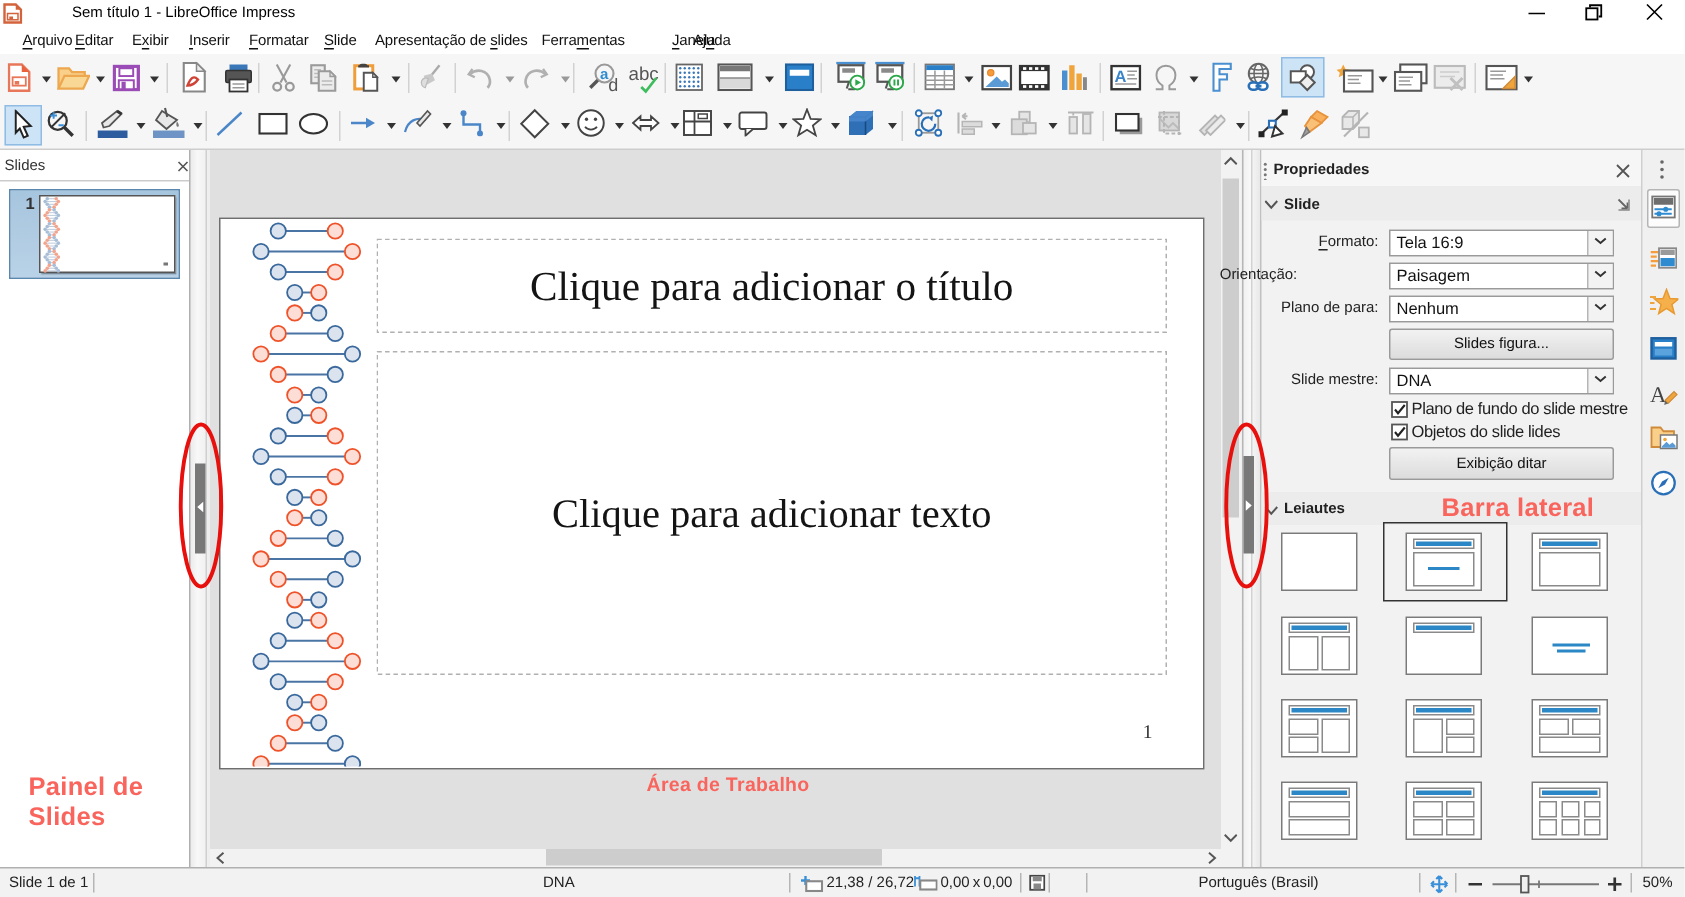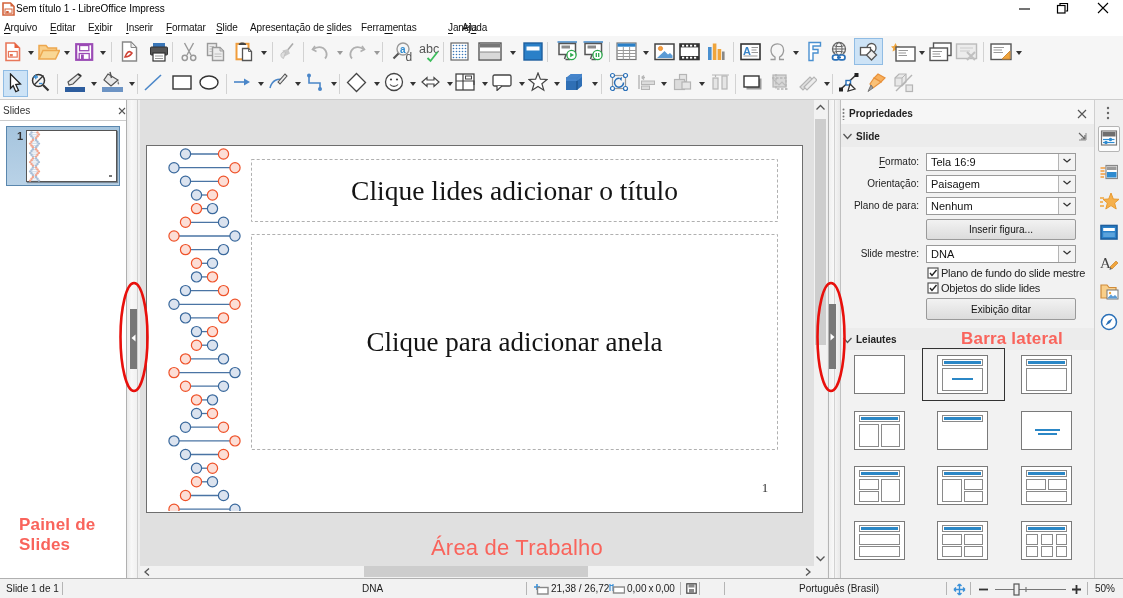--- a/index.html
+++ b/index.html
@@ -13,34 +13,34 @@
 u{text-decoration-thickness:1px;text-underline-offset:2px;}
 </style></head><body>
 
 <div class="abs" style="left:0;top:0;width:1123px;height:17px;background:#ffffff"></div>
 <svg style="position:absolute;left:2px;top:2px" width="13" height="14" viewBox="0 0 13 14">
     <path d="M1 1 H8.5 L12 4.5 V13 H1 Z" fill="#fff" stroke="#d3633b" stroke-width="1.6"></path>
     <path d="M8.5 1 L12 4.5 H8.5 Z" fill="#d3633b"></path>
     <rect x="3" y="7" width="7" height="4.2" fill="none" stroke="#d3633b" stroke-width="1"></rect>
     <rect x="4.2" y="9" width="2.5" height="2" fill="#d3633b"></rect>
   </svg>
-<div class="abs" style="left:16px;top:3px;width:400px;font-size:10px;color:#000;">Sem título 1 - LibreOffice Impress</div>
+<div class="abs" style="left:16px;top:3px;width:400px;font-size:10px;color:#000;padding-left:32px;">Sem título 1 - LibreOffice Impress</div>
 <svg style="position:absolute;left:1018px;top:3px" width="14" height="11" viewBox="0 0 14 11">
     <path d="M1 6 H12" stroke="#000" stroke-width="1.1"></path>
   </svg>
 <svg style="position:absolute;left:1056px;top:2px" width="14" height="12" viewBox="0 0 14 12">
     <rect x="1.5" y="3.5" width="7.5" height="7.5" fill="#fff" stroke="#000" stroke-width="1.2"></rect>
     <path d="M4 3 V1.5 H11.5 V9 H9.8" fill="none" stroke="#000" stroke-width="1.2"></path>
   </svg>
 <svg style="position:absolute;left:1096px;top:2px" width="14" height="12" viewBox="0 0 14 12">
     <path d="M2 1 L12 11 M12 1 L2 11" stroke="#000" stroke-width="1.1"></path>
   </svg>
 <div class="abs" style="left:0;top:17px;width:1123px;height:19px;background:#ffffff"></div>
 <div class="abs" style="left:0;top:21.5px;font-size:10px;letter-spacing:-0.1px;color:#111;white-space:nowrap">
-    <span class="abs" style="left:4px;top:0px"><u>A</u>rquivo</span>
+    <span class="abs" style="left:15px;top:0px"><u>A</u>rquivo</span>
     <span class="abs" style="left:50px;top:0px"><u>E</u>ditar</span>
     <span class="abs" style="left:88px;top:0px">E<u>x</u>ibir</span>
     <span class="abs" style="left:126px;top:0px"><u>I</u>nserir</span>
     <span class="abs" style="left:166px;top:0px"><u>F</u>ormatar</span>
     <span class="abs" style="left:216px;top:0px"><u>S</u>lide</span>
     <span class="abs" style="left:250px;top:0px">Apresentação de <u>s</u>lides</span>
     <span class="abs" style="left:361px;top:0px">Ferra<u>m</u>entas</span>
     <span class="abs" style="left:448px;top:0px"><u>J</u>anela</span>
     <span class="abs" style="left:462px;top:0px">Aj<u>u</u>da</span>
   </div>
@@ -598,25 +598,25 @@
     <line x1="39.5" y1="350.5" x2="77.5" y2="350.5" stroke="#4a74a4" stroke-width="1.3"></line>
     <circle cx="39.5" cy="350.5" r="5.1" fill="#fcded6" stroke="#ef5229" stroke-width="1.2"></circle>
     <circle cx="77.5" cy="350.5" r="5.1" fill="#dbe3ef" stroke="#39689c" stroke-width="1.2"></circle>
     <line x1="28.0" y1="364.2" x2="89.0" y2="364.2" stroke="#4a74a4" stroke-width="1.3"></line>
     <circle cx="28.0" cy="364.2" r="5.1" fill="#fcded6" stroke="#ef5229" stroke-width="1.2"></circle>
     <circle cx="89.0" cy="364.2" r="5.1" fill="#dbe3ef" stroke="#39689c" stroke-width="1.2"></circle>
   </svg>
 <svg style="position:absolute;left:251px;top:159px" width="527" height="63" viewBox="0 0 527 63">
     <rect x="0.5" y="0.5" width="526" height="62" fill="none" stroke="#b0b0b0" stroke-width="1" stroke-dasharray="3 2.2"></rect>
   </svg>
-<div class="abs" style="left:251px;top:159px;width:527px;height:63px;display:flex;align-items:center;justify-content:center;font-family:'Liberation Serif',serif;font-size:27.5px;color:#141414">Clique lides adicionar o título</div>
+<div class="abs" style="left:251px;top:159px;width:527px;height:63px;display:flex;align-items:center;justify-content:center;font-family:'Liberation Serif',serif;font-size:27.5px;color:#141414">Clique para adicionar o título</div>
 <svg style="position:absolute;left:251px;top:234px" width="527" height="216" viewBox="0 0 527 216">
     <rect x="0.5" y="0.5" width="526" height="215" fill="none" stroke="#b0b0b0" stroke-width="1" stroke-dasharray="3 2.2"></rect>
   </svg>
-<div class="abs" style="left:251px;top:234px;width:527px;height:216px;display:flex;align-items:center;justify-content:center;font-family:Liberation Serif,serif;font-size:27px;color:#141414">Clique para adicionar anela</div>
+<div class="abs" style="left:251px;top:234px;width:527px;height:216px;display:flex;align-items:center;justify-content:center;font-family:Liberation Serif,serif;font-size:27px;color:#141414">Clique para adicionar texto</div>
 <div class="abs" style="left:755px;top:480px;width:20px;text-align:center;
  font-family:'Liberation Serif',serif;font-size:13px;color:#333">1</div>
 <div class="abs" style="left:140px;top:566px;width:674px;height:12px;background:#f2f2f2"></div>
 <svg style="position:absolute;left:143px;top:568px" width="8" height="8" viewBox="0 0 8 8">
     <path d="M6 0.5 L2 4 L6 7.5" fill="none" stroke="#555" stroke-width="1.3"></path>
   </svg>
 <svg style="position:absolute;left:804px;top:568px" width="8" height="8" viewBox="0 0 8 8">
     <path d="M2 0.5 L6 4 L2 7.5" fill="none" stroke="#555" stroke-width="1.3"></path>
   </svg>
 <div class="abs" style="left:364px;top:566px;width:224px;height:11px;background:#cdcdcd"></div>
@@ -657,35 +657,35 @@
     <path d="M2 2 H6 M2 2 V6 M2 2 L8 8" stroke="#666" stroke-width="1.2" fill="none" transform="rotate(180 5.5 5.5)"></path>
     <path d="M3 10 H10 V3" stroke="#888" stroke-width="1" fill="none"></path>
   </svg>
 <div class="abs" style="left:759px;top:156px;width:160px;text-align:right;font-size:10px;color:#222"><u>F</u>ormato:</div>
 <div class="abs" style="left:926px;top:153px;width:150px;height:18px;background:#fff;border:1px solid #9a9a9a;box-sizing:border-box;font-size:11px;color:#111;">
     <span style="position:absolute;left:4px;top:2px">Tela 16:9</span>
     <span style="position:absolute;right:0;top:0;width:16px;height:16px;background:#f3f3f3;border-left:1px solid #b5b5b5"><svg width="16" height="16" viewBox="0 0 16 16">
         <path d="M4.5 5 L8 8 L11.5 5" fill="none" stroke="#333" stroke-width="1.3"></path>
       </svg></span>
   </div>
-<div class="abs" style="left:759px;top:178px;width:160px;text-align:right;font-size:10px;color:#222">Orientação:</div>
+<div class="abs" style="left:759px;top:178px;width:160px;text-align:center;font-size:10px;color:#222">Orientação:</div>
 <div class="abs" style="left:926px;top:175px;width:150px;height:18px;background:#fff;border:1px solid #9a9a9a;box-sizing:border-box;font-size:11px;color:#111;">
     <span style="position:absolute;left:4px;top:2px">Paisagem</span>
     <span style="position:absolute;right:0;top:0;width:16px;height:16px;background:#f3f3f3;border-left:1px solid #b5b5b5"><svg width="16" height="16" viewBox="0 0 16 16">
         <path d="M4.5 5 L8 8 L11.5 5" fill="none" stroke="#333" stroke-width="1.3"></path>
       </svg></span>
   </div>
 <div class="abs" style="left:759px;top:200px;width:160px;text-align:right;font-size:10px;color:#222">Plano de para:</div>
 <div class="abs" style="left:926px;top:197px;width:150px;height:18px;background:#fff;border:1px solid #9a9a9a;box-sizing:border-box;font-size:11px;color:#111;">
     <span style="position:absolute;left:4px;top:2px">Nenhum</span>
     <span style="position:absolute;right:0;top:0;width:16px;height:16px;background:#f3f3f3;border-left:1px solid #b5b5b5"><svg width="16" height="16" viewBox="0 0 16 16">
         <path d="M4.5 5 L8 8 L11.5 5" fill="none" stroke="#333" stroke-width="1.3"></path>
       </svg></span>
   </div>
-<div class="abs" style="left:926px;top:219px;width:150px;height:21px;background:linear-gradient(180deg,#f2f2f2,#dcdcdc);border:1px solid #9a9a9a;border-radius:2px;box-sizing:border-box;font-size:10px;color:#111;display:flex;align-items:center;justify-content:center">Inserir figura...</div>
+<div class="abs" style="left:926px;top:219px;width:150px;height:21px;background:linear-gradient(180deg,#f2f2f2,#dcdcdc);border:1px solid #9a9a9a;border-radius:2px;box-sizing:border-box;font-size:10px;color:#111;display:flex;align-items:center;justify-content:center">Slides figura...</div>
 <div class="abs" style="left:759px;top:248px;width:160px;text-align:right;font-size:10px;color:#222">Slide mestre:</div>
 <div class="abs" style="left:926px;top:245px;width:150px;height:18px;background:#fff;border:1px solid #9a9a9a;box-sizing:border-box;font-size:11px;color:#111;">
     <span style="position:absolute;left:4px;top:2px">DNA</span>
     <span style="position:absolute;right:0;top:0;width:16px;height:16px;background:#f3f3f3;border-left:1px solid #b5b5b5"><svg width="16" height="16" viewBox="0 0 16 16">
         <path d="M4.5 5 L8 8 L11.5 5" fill="none" stroke="#333" stroke-width="1.3"></path>
       </svg></span>
   </div>
 <svg style="position:absolute;left:927px;top:267px" width="12" height="12" viewBox="0 0 12 12">
     <rect x="1" y="1" width="10" height="10" fill="#fff" stroke="#555" stroke-width="1.2"></rect>
     <path d="M3 6 L5 8.5 L9.5 3" fill="none" stroke="#222" stroke-width="1.4"></path>
@@ -866,13 +866,13 @@
   </svg>
 <div class="ssep" style="left:1087px"></div>
 <div class="abs" style="left:1095px;top:583px;font-size:10px;color:#222">50%</div>
 <svg style="position:absolute;left:118px;top:280px" width="32" height="115" viewBox="0 0 32 115">
     <ellipse cx="16" cy="57" rx="13.5" ry="54" fill="none" stroke="#e8100c" stroke-width="2.6"></ellipse>
   </svg>
 <svg style="position:absolute;left:815px;top:280px" width="32" height="115" viewBox="0 0 32 115">
     <ellipse cx="16" cy="57" rx="13.5" ry="54" fill="none" stroke="#e8100c" stroke-width="2.6"></ellipse>
   </svg>
 <div class="abs" style="left:19px;top:515px;font-size:17px;letter-spacing:0.2px;font-weight:bold;color:#f9645c;line-height:20px">Painel de<br>Slides</div>
-<div class="abs" style="left:431px;top:535px;font-size:22px;letter-spacing:0.2px;font-weight:normal;color:#f9645c">Área de Trabalho</div>
+<div class="abs" style="left:431px;top:515px;font-size:13px;letter-spacing:0.2px;font-weight:bold;color:#f9645c">Área de Trabalho</div>
 <div class="abs" style="left:961px;top:329px;font-size:17px;letter-spacing:0.2px;font-weight:bold;color:#f9645c">Barra lateral</div>
 </body></html>

